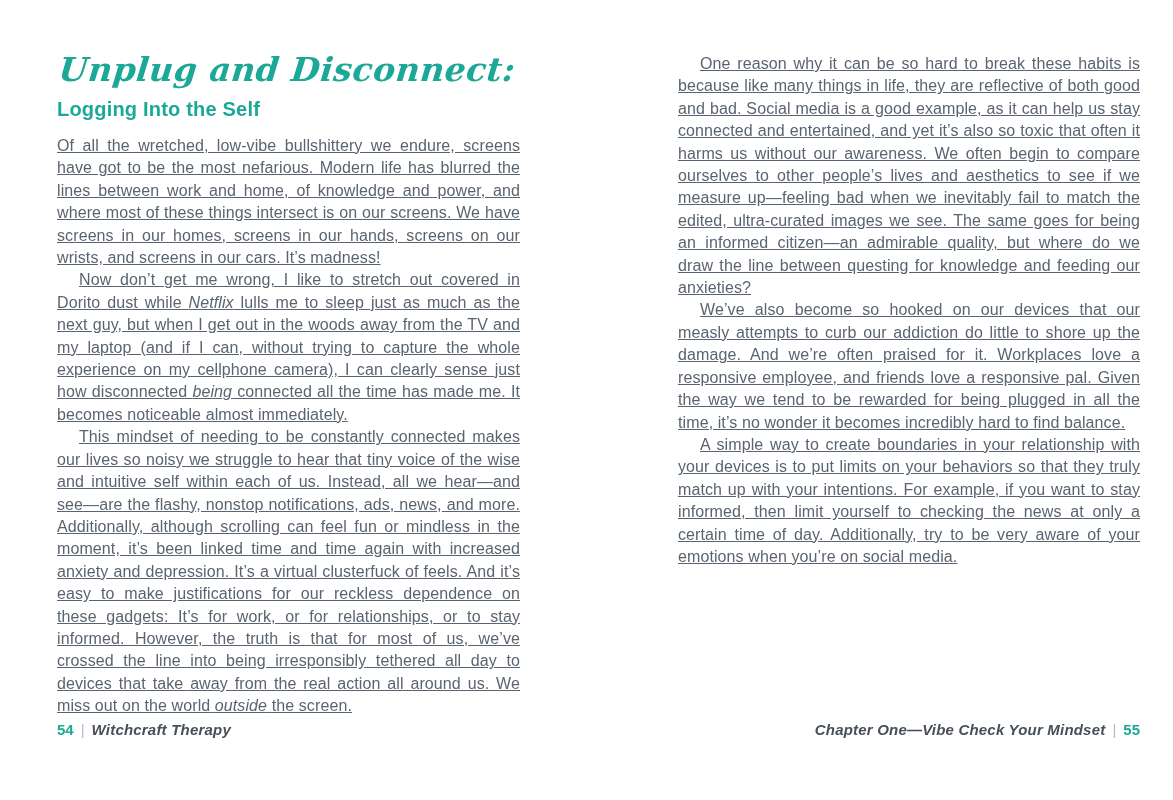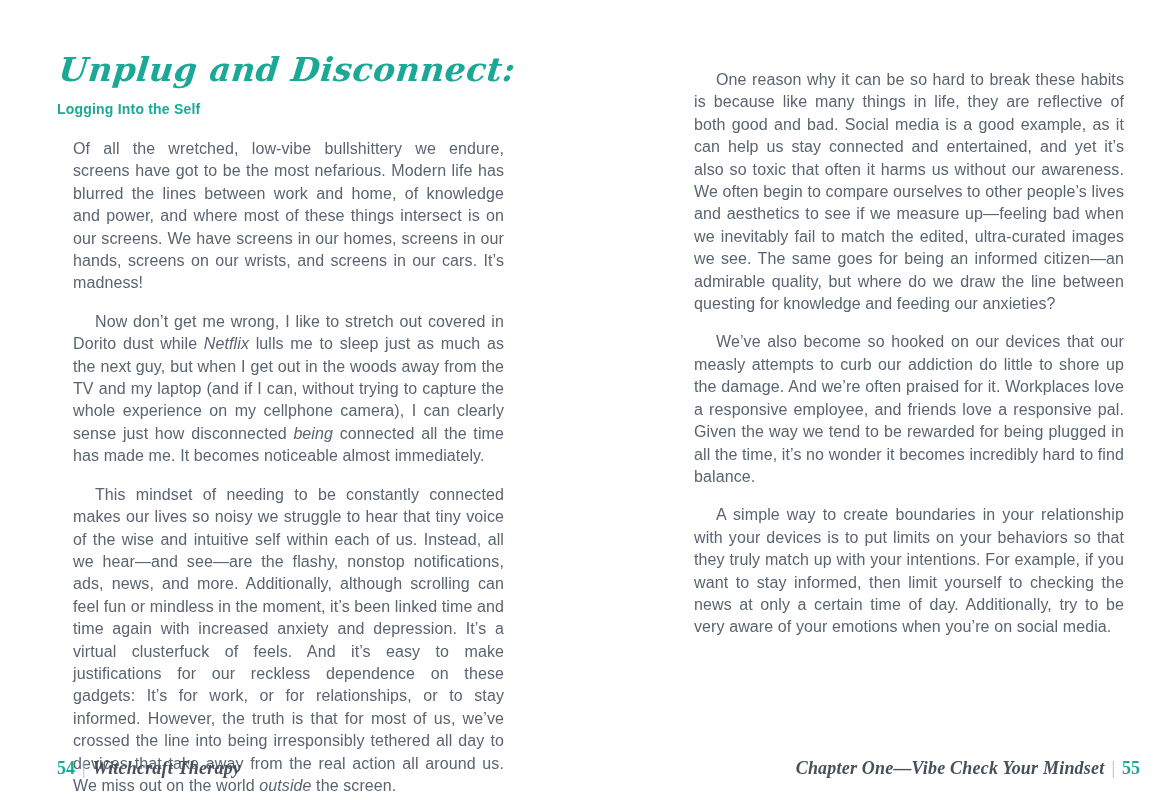--- a/index.html
+++ b/index.html
@@ -18,55 +18,54 @@
   .col {
     position: absolute;
     text-align: justify;
     color: var(--body-text, #5a6470);
     font-size: 16px;
     line-height: 22.4px;
     letter-spacing: 0.1px;
   }
   .col-left  { left: 57px;  top: 50px; width: 463px; }
   .col-right { left: 678px; top: 53px; width: 462px; }
-  .col p { margin: 16px; }
+  .col p { margin: 0; text-decoration: underline; }
   .col p.indent { text-indent: 22px; }
   .col em { font-style: italic; }
 
   h1.script-heading {
     margin: 0 0 2px 0;
     font-family: "DejaVu Serif", serif;
     font-style: italic;
     font-weight: 700;
     font-size: 33px;
     line-height: 40px;
     color: var(--teal, #1ca896);
     transform: skewX(-6deg);
     transform-origin: left bottom;
     letter-spacing: 0.5px;
     text-align: left;
   }
   h2.subheading {
     margin: 6px 0 13px 0;
     font-family: "Liberation Sans", sans-serif;
     font-weight: 700;
-    font-size: 14px;
+    font-size: 20px;
     line-height: 26px;
     color: var(--teal, #1ca896);
     letter-spacing: 0.2px;
     text-align: left;
   }
 
   .footer {
     position: absolute;
-    top: 759px;
-    font-size: 18px;
+    top: 721px;
+    font-size: 15px;
     line-height: 18px;
     white-space: nowrap;
-    font-family: Liberation Serif, serif;
   }
   .footer-left  { left: 57px; text-align: left; }
   .footer-right { right: 33px; text-align: center; }
   .footer .page-num {
     color: var(--teal, #1ca896);
     font-weight: 700;
     font-style: normal;
   }
   .footer .divider {
     color: var(--divider, #b3bac2);

